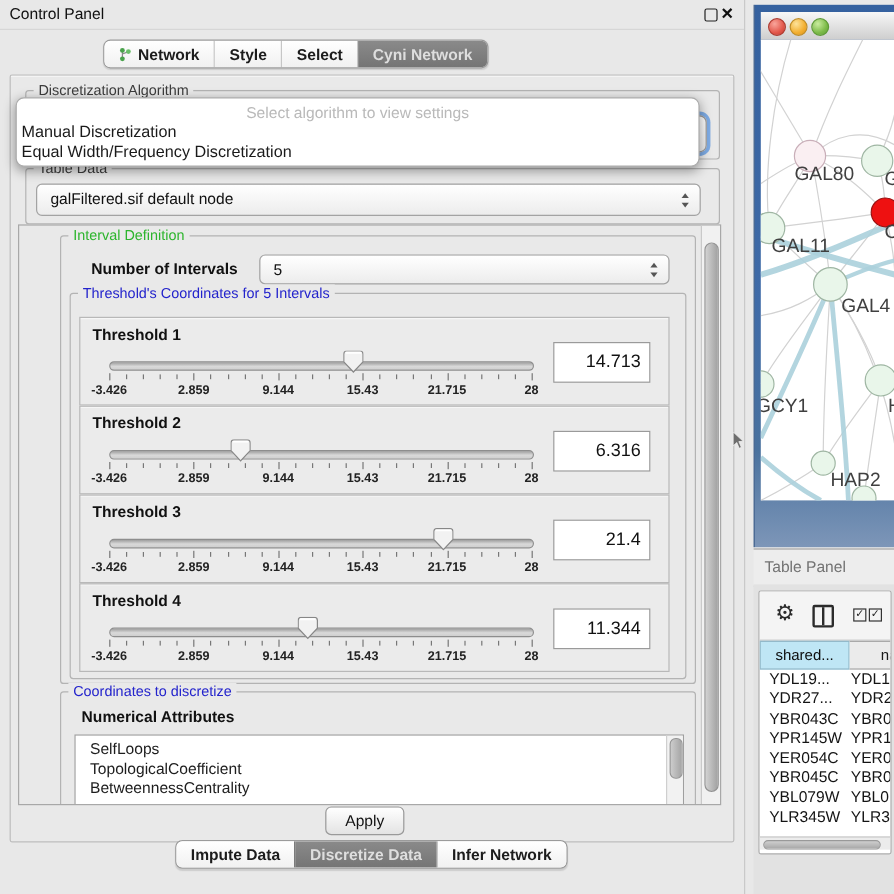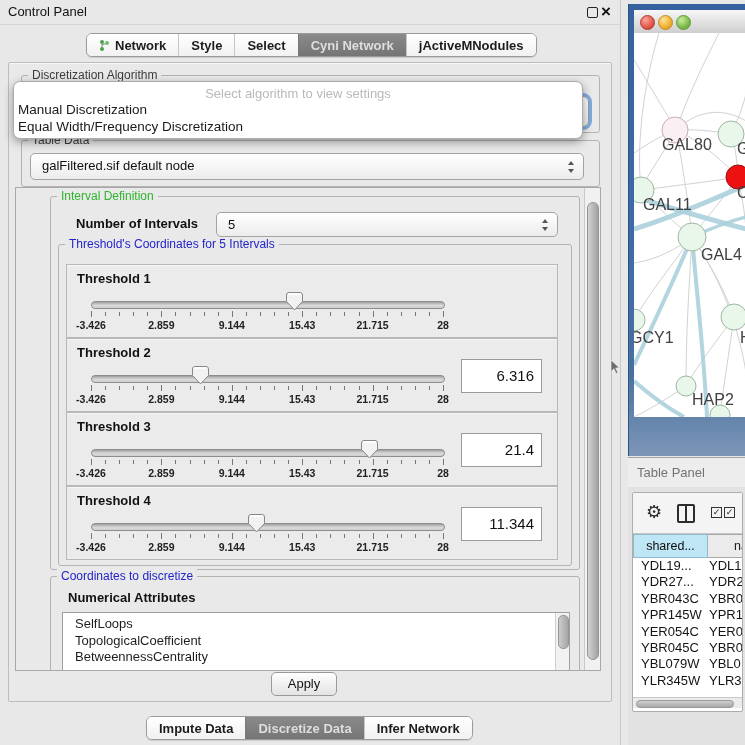--- a/index.html
+++ b/index.html
@@ -129,23 +129,20 @@
       <span>Network</span>
     </div>
     <div class="seg-btn">
       <span>Style</span>
     </div>
     <div class="seg-btn">
       <span>Select</span>
     </div>
     <div class="seg-btn sel">
       <span>Cyni Network</span>
-    </div>
-    <div class="seg-btn">
-      <span>jActiveMNodules</span>
     </div>
   </div>
 
 <div class="abs panel-outer">
 
   <div class="group" style="left:12px;top:12px;width:577px;height:56px">
     <span class="gtitle dark">Discretization Algorithm</span>
   </div>
   <div class="abs hidden-combo"></div>
 
@@ -210,20 +207,21 @@
           <div class="ticklab" style="left: 24px;">-3.426</div>
           <div class="ticklab" style="left: 94.4px;">2.859</div>
           <div class="ticklab" style="left: 164.8px;">9.144</div>
           <div class="ticklab" style="left: 235.2px;">15.43</div>
           <div class="ticklab" style="left: 305.6px;">21.715</div>
           <div class="ticklab" style="left: 376px;">28</div>
           <svg width="17" height="19" viewBox="0 0 17 19" class="thandle" style="left: 218.673px;">
             <path d="M3 0.5 H14 Q16.5 0.5 16.5 3 V9.5 L8.5 18 L0.5 9.5 V3 Q0.5 0.5 3 0.5 Z" fill="#f2f2f2" stroke="#878787"></path>
             <path d="M2 2 H15" stroke="#ffffff" stroke-width="1.6"></path>
           </svg>
+          <div class="tfield">14.713</div>
         </div>
         <div class="tpanel" style="top: 74px;">
           <div class="tlabel">Threshold 2</div>
           <div class="ttrack"></div>
           <div class="tick" style="left: 24px; top: 46px; height: 6px;"></div>
           <div class="tick" style="left: 38.08px; top: 47px; height: 4px;"></div>
           <div class="tick" style="left: 52.16px; top: 47px; height: 4px;"></div>
           <div class="tick" style="left: 66.24px; top: 47px; height: 4px;"></div>
           <div class="tick" style="left: 80.32px; top: 47px; height: 4px;"></div>
           <div class="tick" style="left: 94.4px; top: 46px; height: 6px;"></div>
@@ -357,21 +355,21 @@
       </div>
 
     <div class="vscroll-track">
       <div class="vscroll-thumb" style="top:14px;height:456px"></div>
     </div>
   </div>
 
   <div class="abs apply-btn">Apply</div>
 </div>
 
-<div class="abs seg" id="bottom-tabs" style="left:146px;top:716px;">
+<div class="abs seg" id="bottom-tabs" style="left:146px;top:700px;">
     <div class="seg-btn">
       <span>Impute Data</span>
     </div>
     <div class="seg-btn sel">
       <span>Discretize Data</span>
     </div>
     <div class="seg-btn">
       <span>Infer Network</span>
     </div>
   </div>

